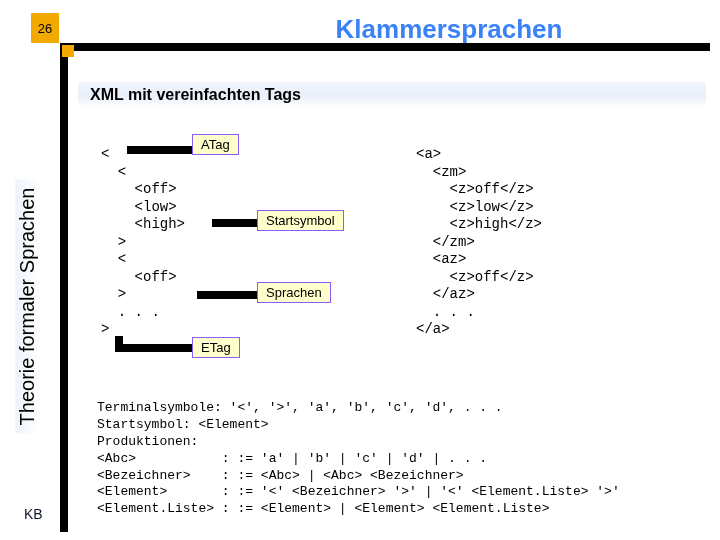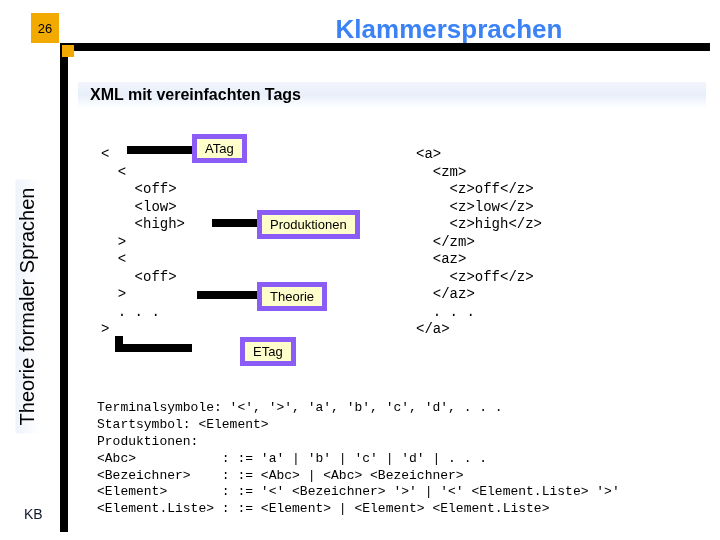--- a/index.html
+++ b/index.html
@@ -23,25 +23,25 @@
   .kb-label { position: absolute; left: 12px; bottom: 14px; font-size: 14px; color: #0f172a; }
 
   .content { position: absolute; left: 70px; top: 110px; right: 12px; bottom: 12px; }
 
   .example-area { position: relative; width: 100%; height: 250px; }
 
   .code-left { position: absolute; left: 15px; top: 20px; font-family: "Courier New", monospace; font-size: 14px; white-space: pre; line-height: 1.25; }
 
   .code-right { position: absolute; left: 330px; top: 20px; font-family: "Courier New", monospace; font-size: 14px; white-space: pre; line-height: 1.25; }
 
-  .callout { position: absolute; background: #ffffcc; border: 5px solid #8b5cf6; padding: 2px 8px; font-family: Arial, sans-serif; font-size: 13px; white-space: nowrap; }
+  .callout { position: absolute; background: #ffffcc; border: 1px solid #8b5cf6; padding: 2px 8px; font-family: Arial, sans-serif; font-size: 13px; white-space: nowrap; }
   .callout-atag { left: 110px; top: 12px; }
   .callout-elist { left: 175px; top: 88px; }
   .callout-elem { left: 175px; top: 160px; }
-  .callout-etag { left: 110px; top: 215px; margin-left: 48px; }
+  .callout-etag { left: 110px; top: 215px; }
 
   
   .ptr { position: absolute; background: #000; }
   .p-atag-h { left: 45px; top: 24px; width: 65px; height: 1px; }
   .p-atag-v { left: 45px; top: 24px; width: 1px; height: 8px; }
 
   .p-elist-h { left: 130px; top: 97px; width: 45px; height: 1px; }
 
   .p-elem-h { left: 115px; top: 169px; width: 60px; height: 1px; }
 
@@ -96,22 +96,22 @@
     &lt;z&gt;low&lt;/z&gt;
     &lt;z&gt;high&lt;/z&gt;
   &lt;/zm&gt;
   &lt;az&gt;
     &lt;z&gt;off&lt;/z&gt;
   &lt;/az&gt;
   . . .
 &lt;/a&gt;</div>
 
       <div class="callout callout-atag">ATag</div>
-      <div class="callout callout-elist">Produktionen</div>
-      <div class="callout callout-elem">Theorie</div>
+      <div class="callout callout-elist">Startsymbol</div>
+      <div class="callout callout-elem">Sprachen</div>
       <div class="callout callout-etag">ETag</div>
 
       <div class="ptr p-atag-h"></div>
       <div class="ptr p-atag-v"></div>
       <div class="ptr p-elist-h"></div>
       <div class="ptr p-elem-h"></div>
       <div class="ptr p-etag-h"></div>
       <div class="ptr p-etag-v"></div>
 
     </div>

